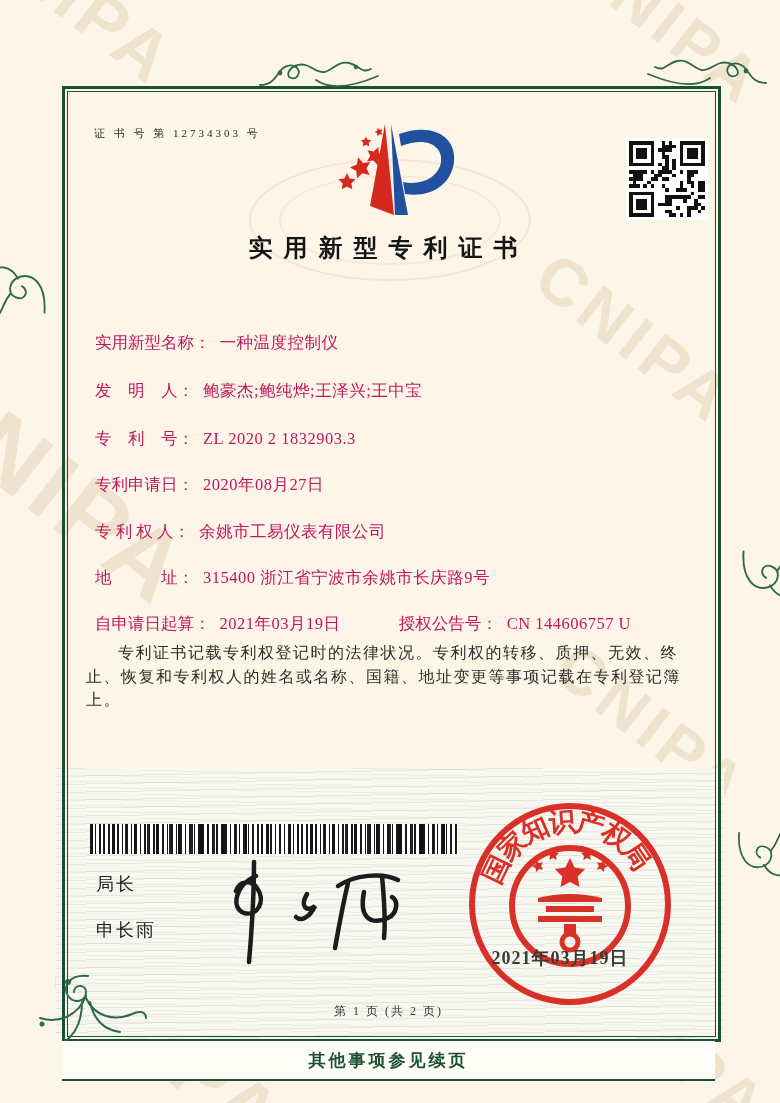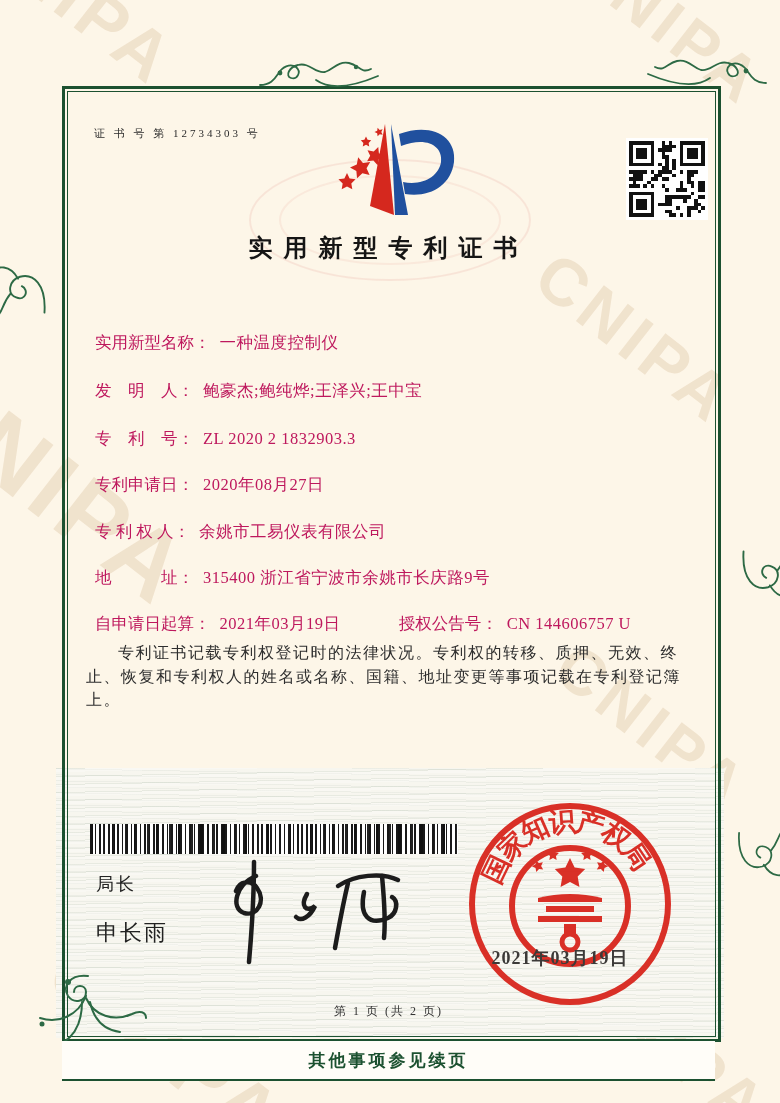--- a/index.html
+++ b/index.html
@@ -33,21 +33,21 @@
   
   .bodytext{left:86px;top:641px;width:612px;z-index:3;color:#2e2e2e;}
   .bodytext p{margin:0;text-indent:2em;font-size:16px;line-height:23.5px;letter-spacing:1.5px;}
   
   .barcode{left:90px;top:824px;width:368px;height:30px;z-index:3;background:
       repeating-linear-gradient(90deg,#191919 0 2px,transparent 2px 5px,#191919 5px 6px,transparent 6px 9px),
       repeating-linear-gradient(90deg,#111 0 3px,transparent 3px 13px,#222 13px 15px,transparent 15px 22px),
       #fff;}
   
   .sig-pos{left:96px;top:872px;font-size:18px;color:#222;z-index:3;letter-spacing:2px;}
-  .sig-name{left:96px;top:918px;font-size:22px;color:#222;z-index:3;letter-spacing:2px;}
+  .sig-name{left:96px;top:918px;font-size:18px;color:#222;z-index:3;letter-spacing:2px;}
   .sig-script{left:212px;top:856px;z-index:3;}
   
   .seal{left:466px;top:800px;z-index:3;opacity:0.95;}
   .seal-date{left:455px;top:946px;width:210px;text-align:center;font-size:18px;
              font-weight:bold;color:#3c3a38;letter-spacing:1px;z-index:4;}
   
   .page-foot{left:62px;top:1003px;width:653px;text-align:center;font-size:12px;color:#333;z-index:3;letter-spacing:2px;}
   .cont-band{left:62px;top:1041px;width:653px;height:38px;background:#fffdf8;z-index:2;
              border-bottom:2px solid #1c5130;display:flex;align-items:center;justify-content:center;}
   .cont-band span{font-size:17px;color:#1c5130;letter-spacing:3px;font-weight:bold;}

